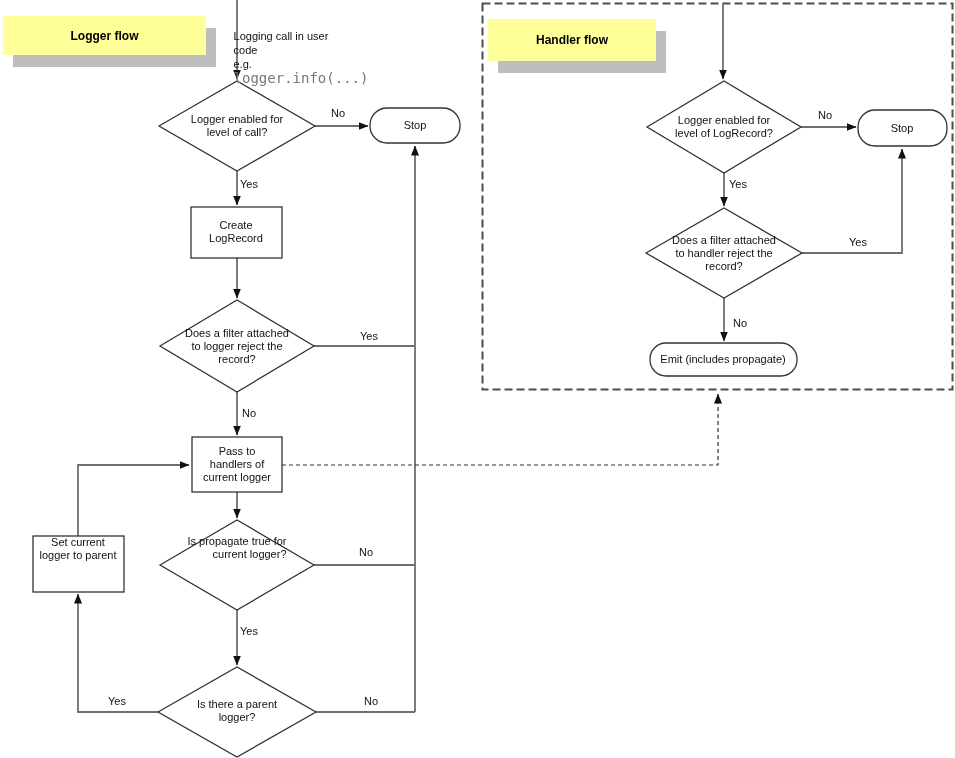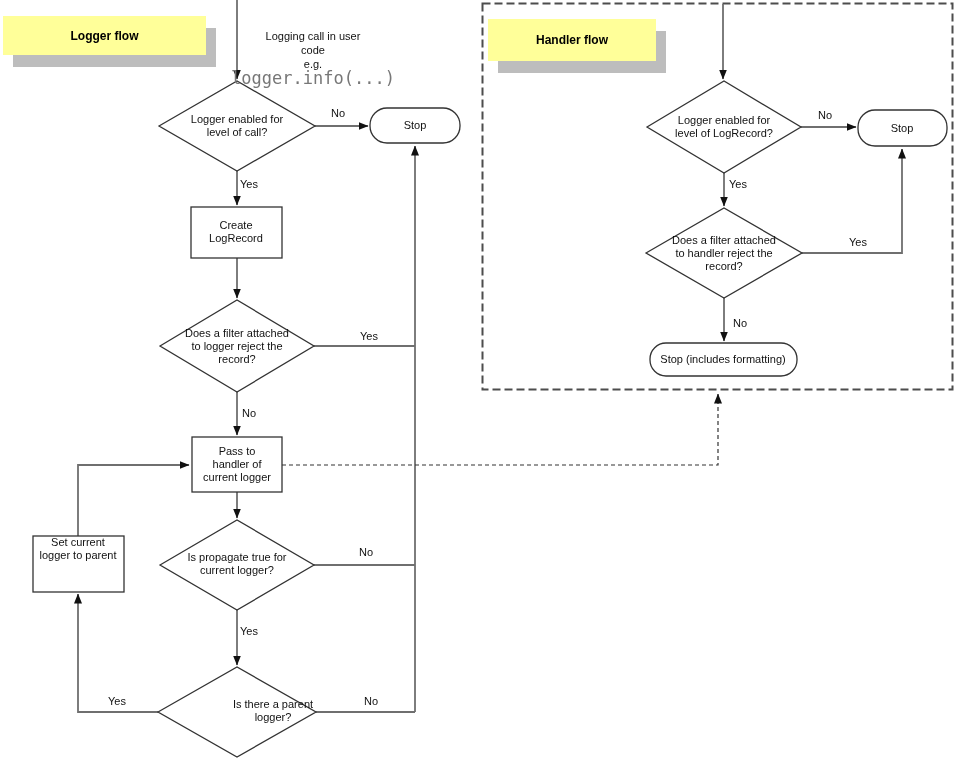--- a/index.html
+++ b/index.html
@@ -23,25 +23,25 @@
     display:flex;align-items:center;justify-content:center;
   }
   
   .lbl{
     position:absolute;transform:translate(-50%,-50%);
     font-size:11px;line-height:13px;color:#111;text-align:center;
     white-space:pre-line;pointer-events:none;
   }
   .entry{
     position:absolute;transform:translateX(-50%);
-    font-size:11px;line-height:14px;color:#111;text-align:center;white-space:pre-line;margin-left:12px;
+    font-size:11px;line-height:14px;color:#111;white-space:pre-line;
   }
   .code{
     font-family:"DejaVu Sans Mono","Liberation Mono",monospace;
-    font-size:17px;color:var(--code-text,#777777);white-space:pre;
+    font-size:14px;color:var(--code-text,#777777);white-space:pre;
   }
 </style>
 </head>
 <body>
 
 <div class="canvas">
 
   <svg width="955" height="758" viewBox="0 0 955 758">
     <defs>
       <marker id="arr" viewBox="0 0 10 8" refX="9.5" refY="4" markerWidth="10" markerHeight="8" orient="auto" markerUnits="userSpaceOnUse">
@@ -103,44 +103,44 @@
 
   <div class="lbl" style="left:237px;top:126px;">Logger enabled for
 level of call?</div>
   <div class="lbl" style="left:415px;top:125px;">Stop</div>
   <div class="lbl" style="left:236px;top:232px;text-align:center;">Create
 LogRecord</div>
   <div class="lbl" style="left:237px;top:346px;">Does a filter attached
 to logger reject the
 record?</div>
   <div class="lbl" style="left:237px;top:464px;">Pass to
-handler of
+handlers of
 current logger</div>
-  <div class="lbl" style="left:237px;top:564px;">Is propagate true for
+  <div class="lbl" style="left:237px;top:548px;text-align:right;">Is propagate true for
 current logger?</div>
-  <div class="lbl" style="left:237px;top:711px;margin-left:36px;">Is there a parent
+  <div class="lbl" style="left:237px;top:711px;">Is there a parent
 logger?</div>
   <div class="lbl" style="left:78px;top:549px;">Set current
 logger to parent</div>
 
   <div class="lbl" style="left:338px;top:113px;">No</div>
   <div class="lbl" style="left:249px;top:184px;">Yes</div>
   <div class="lbl" style="left:369px;top:336px;">Yes</div>
   <div class="lbl" style="left:249px;top:413px;">No</div>
   <div class="lbl" style="left:366px;top:552px;">No</div>
   <div class="lbl" style="left:249px;top:631px;">Yes</div>
   <div class="lbl" style="left:117px;top:701px;">Yes</div>
   <div class="lbl" style="left:371px;top:701px;">No</div>
 
   <div class="lbl" style="left:724px;top:127px;">Logger enabled for
 level of LogRecord?</div>
   <div class="lbl" style="left:902px;top:128px;">Stop</div>
   <div class="lbl" style="left:724px;top:253px;">Does a filter attached
 to handler reject the
 record?</div>
-  <div class="lbl" style="left:723px;top:359px;">Stop (includes formatting)</div>
+  <div class="lbl" style="left:723px;top:359px;">Emit (includes propagate)</div>
 
   <div class="lbl" style="left:825px;top:115px;">No</div>
   <div class="lbl" style="left:738px;top:184px;">Yes</div>
   <div class="lbl" style="left:858px;top:242px;">Yes</div>
   <div class="lbl" style="left:740px;top:323px;">No</div>
 
 </div>
 
 </body></html>

